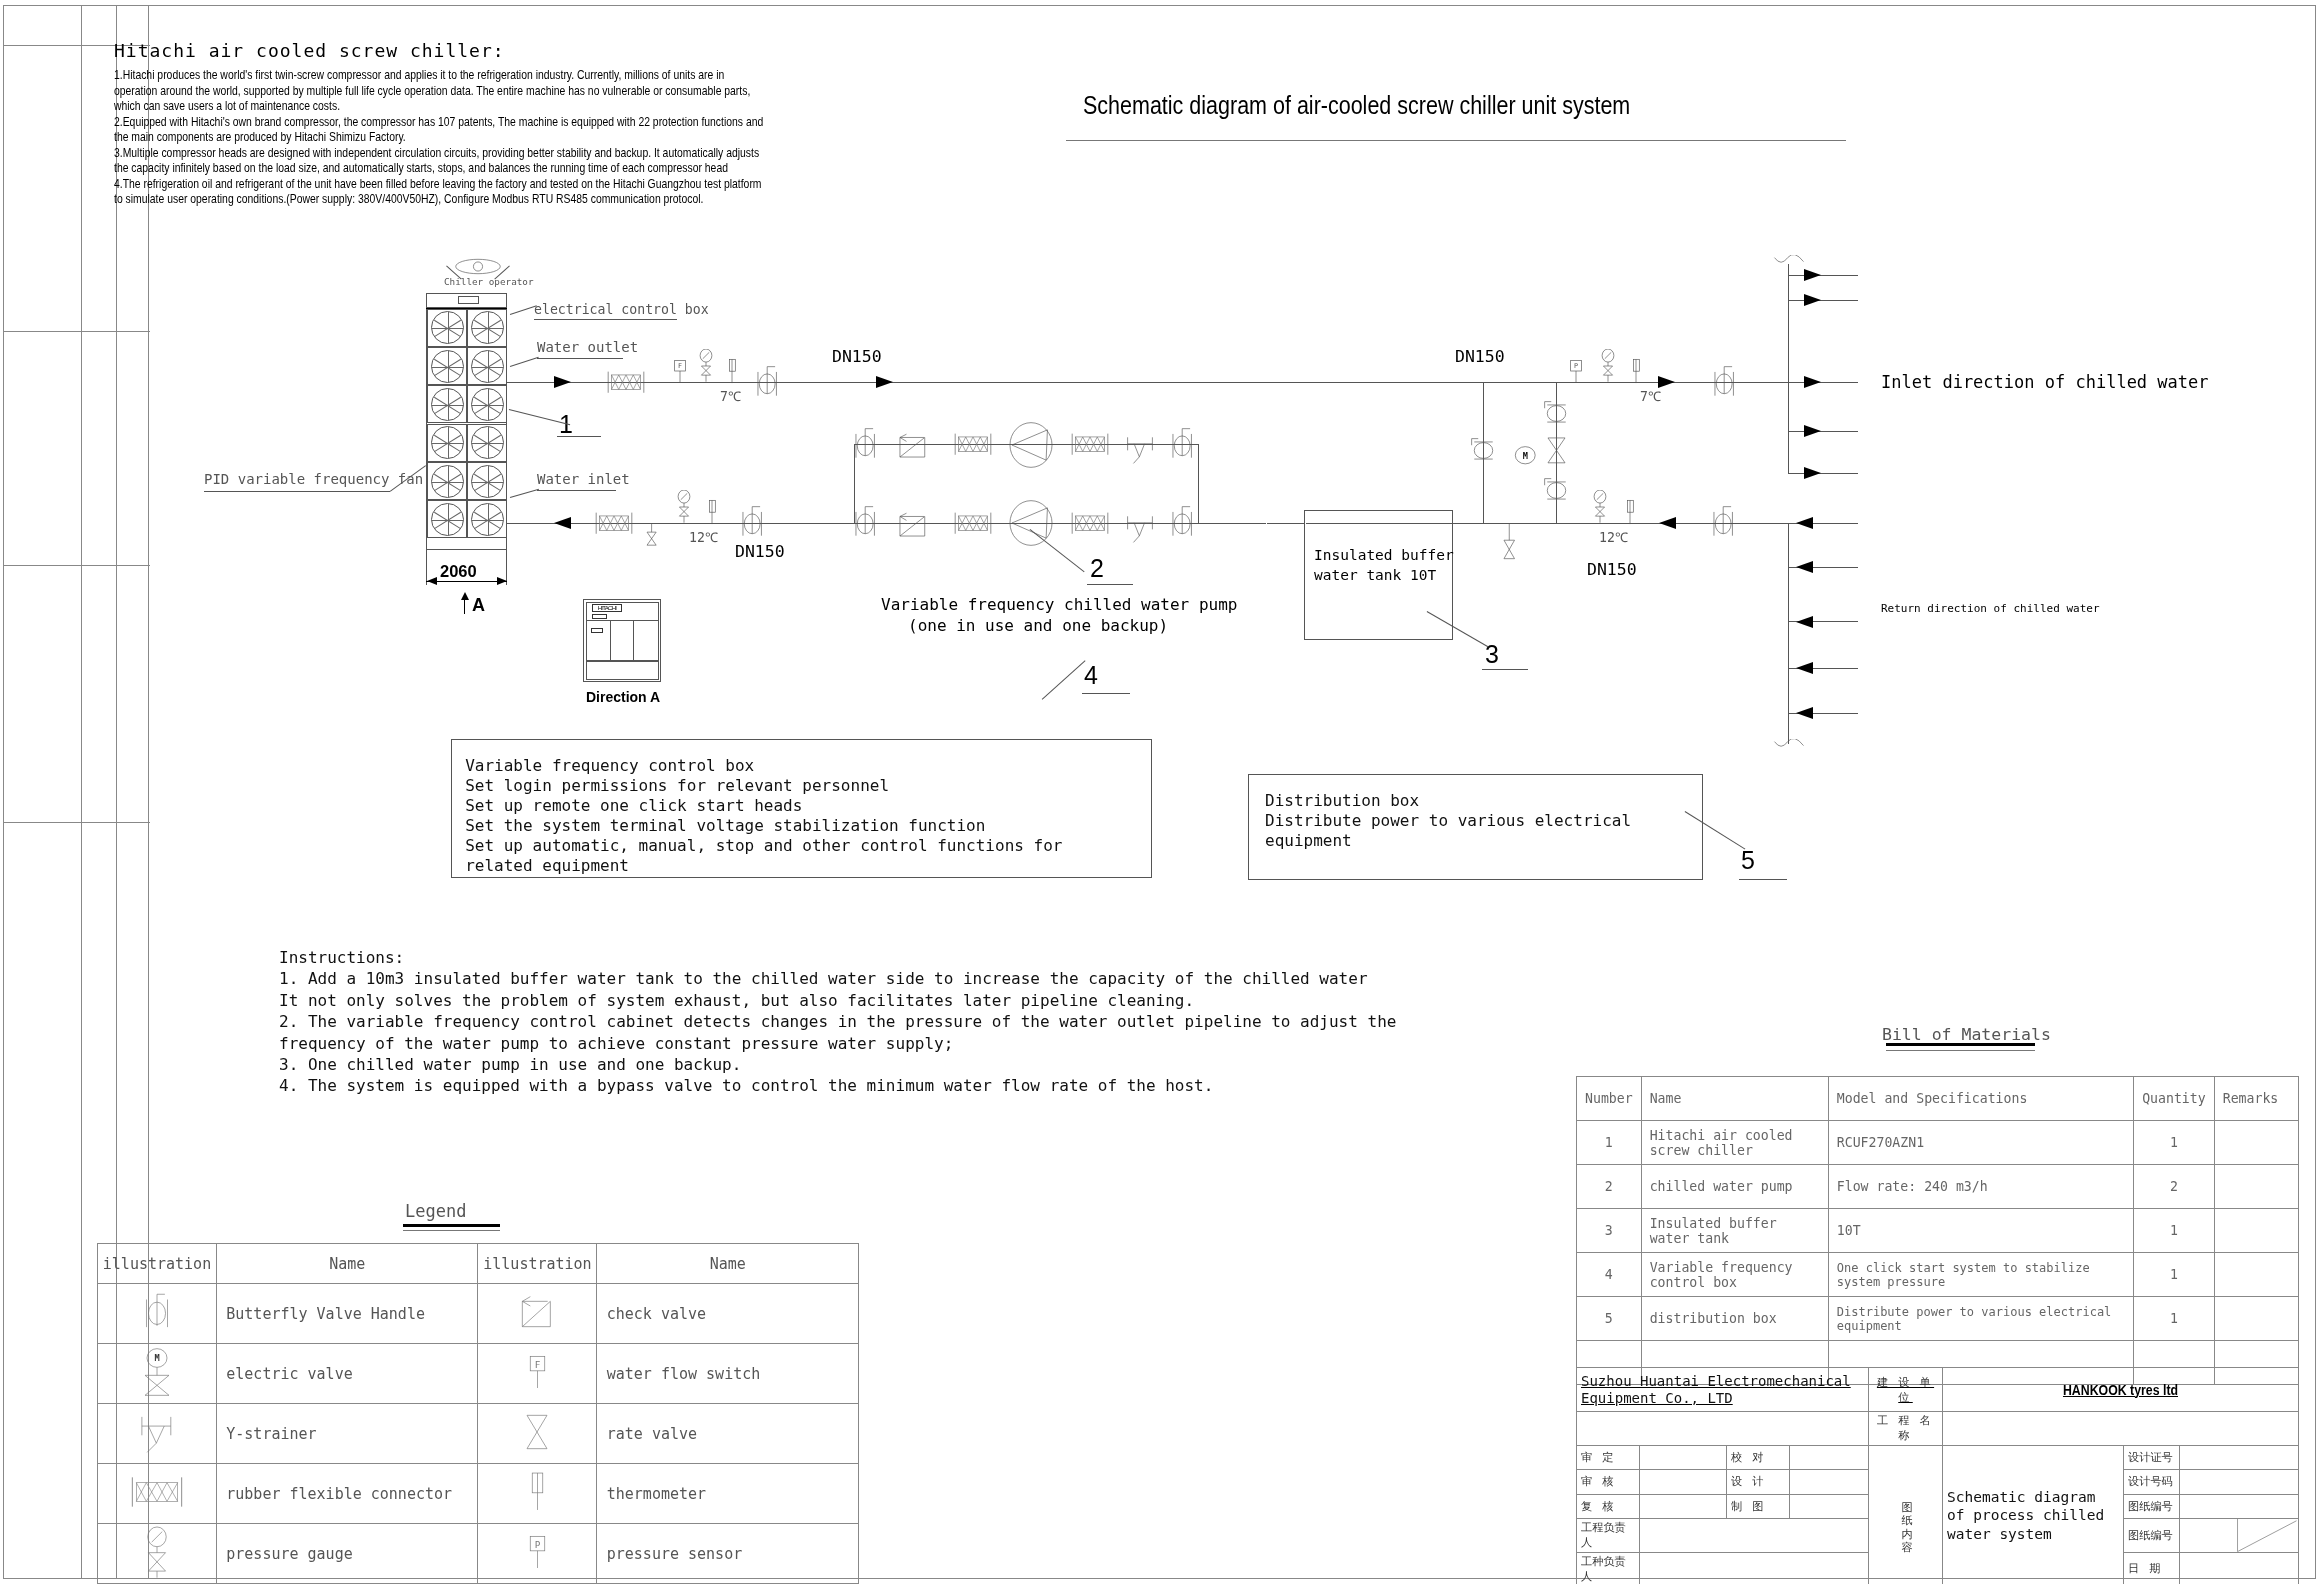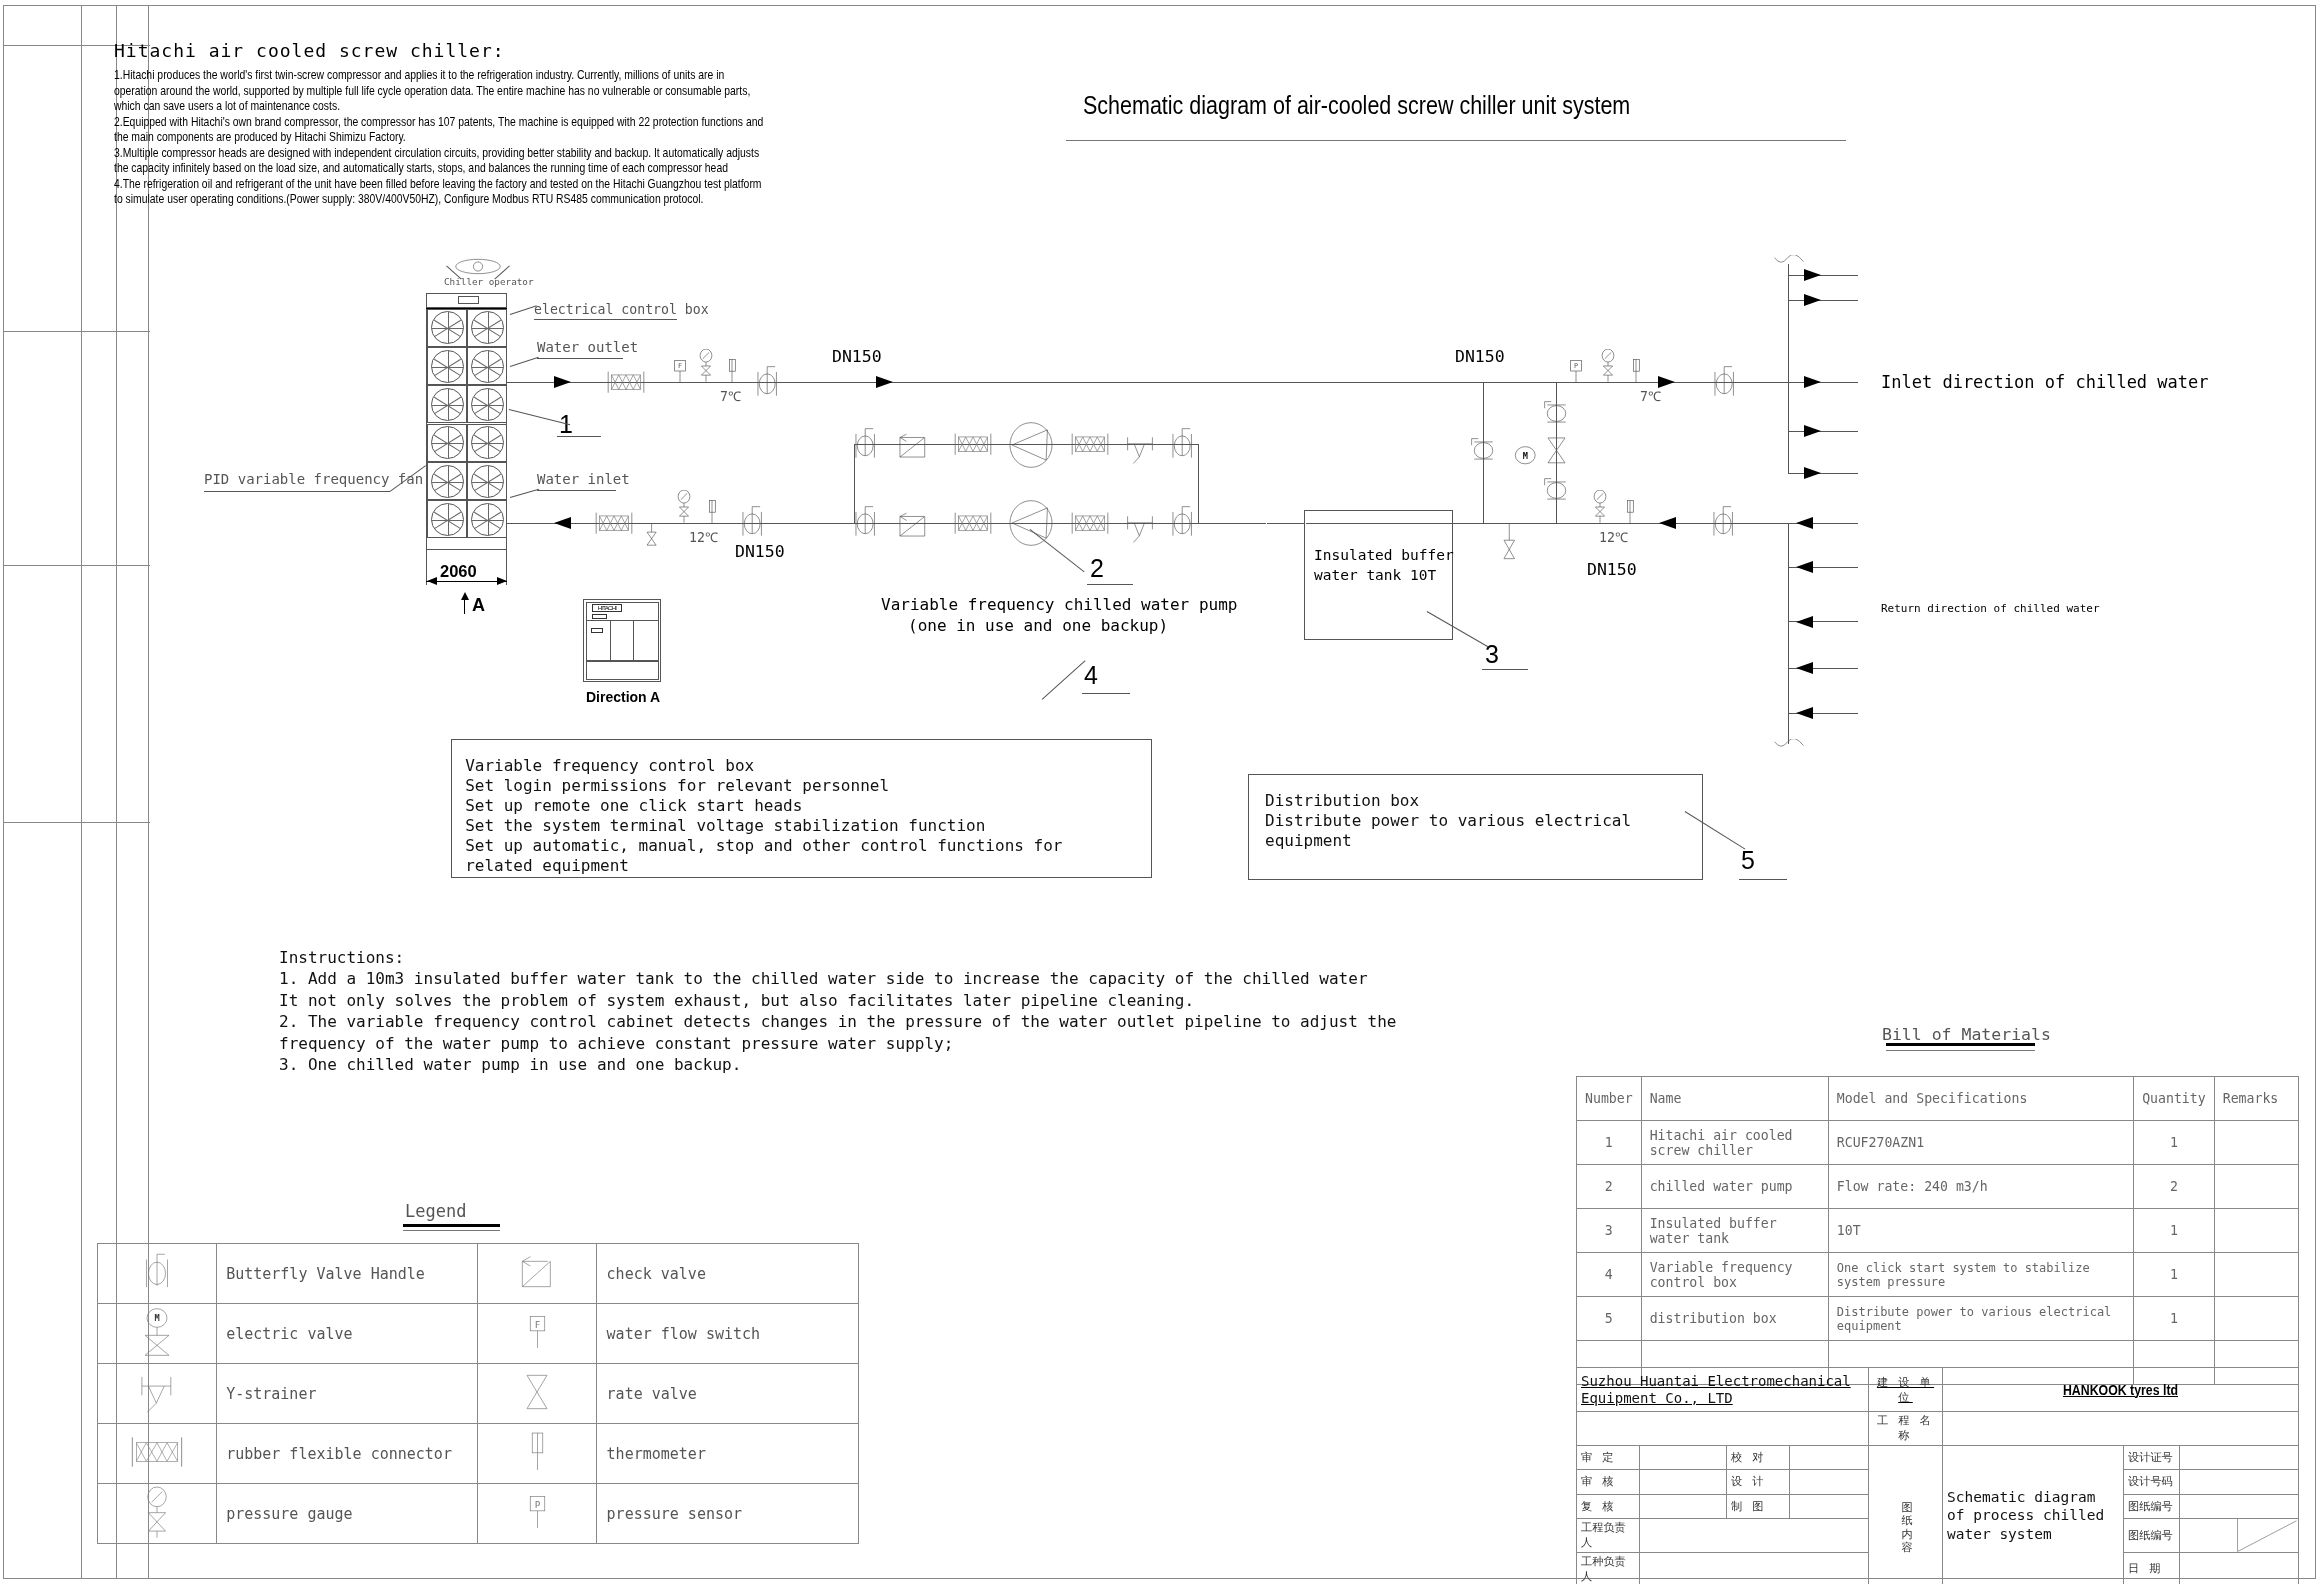--- a/index.html
+++ b/index.html
@@ -652,28 +652,35 @@
 <div class="ln thin" style="left:1685px;top:811px;width:71px;height:0.7px;transform:rotate(32deg);transform-origin:left;"></div>
 <div class="ln thin" style="left:1739px;top:879px;width:48px;height:0.7px;"></div>
 
 <div id="instructions">
   <div>Instructions:</div>
   <div>1. Add a 10m3 insulated buffer water tank to the chilled water side to increase the capacity of the chilled water</div>
   <div>It not only solves the problem of system exhaust, but also facilitates later pipeline cleaning.</div>
   <div>2. The variable frequency control cabinet detects changes in the pressure of the water outlet pipeline to adjust the</div>
   <div>frequency of the water pump to achieve constant pressure water supply;</div>
   <div>3. One chilled water pump in use and one backup.</div>
+  <div>4. The system is equipped with a bypass valve to control the minimum water flow rate of the host.</div>
 </div>
 
 <div id="legend-title">Legend</div>
 <div id="legend-rule1"></div>
 <div id="legend-rule2"></div>
 
 <table class="cad" id="legend-table">
   <tbody>
+      <tr class="hdr">
+    <td class="illus">illustration</td>
+    <td class="nm">Name</td>
+    <td class="illus">illustration</td>
+    <td class="nm">Name</td>
+  </tr>
   <tr>
     <td class="illus">
       <svg width="40" height="46" viewBox="0 0 60 70">
             <line x1="14" y1="16" x2="14" y2="58" stroke="#777"></line>
             <line x1="46" y1="16" x2="46" y2="58" stroke="#777"></line>
             <ellipse cx="30" cy="37" rx="13" ry="17" fill="none" stroke="#777"></ellipse>
             <line x1="30" y1="8" x2="30" y2="56" stroke="#777"></line>
             <line x1="30" y1="8" x2="42" y2="8" stroke="#777"></line>
           </svg>
     </td>

